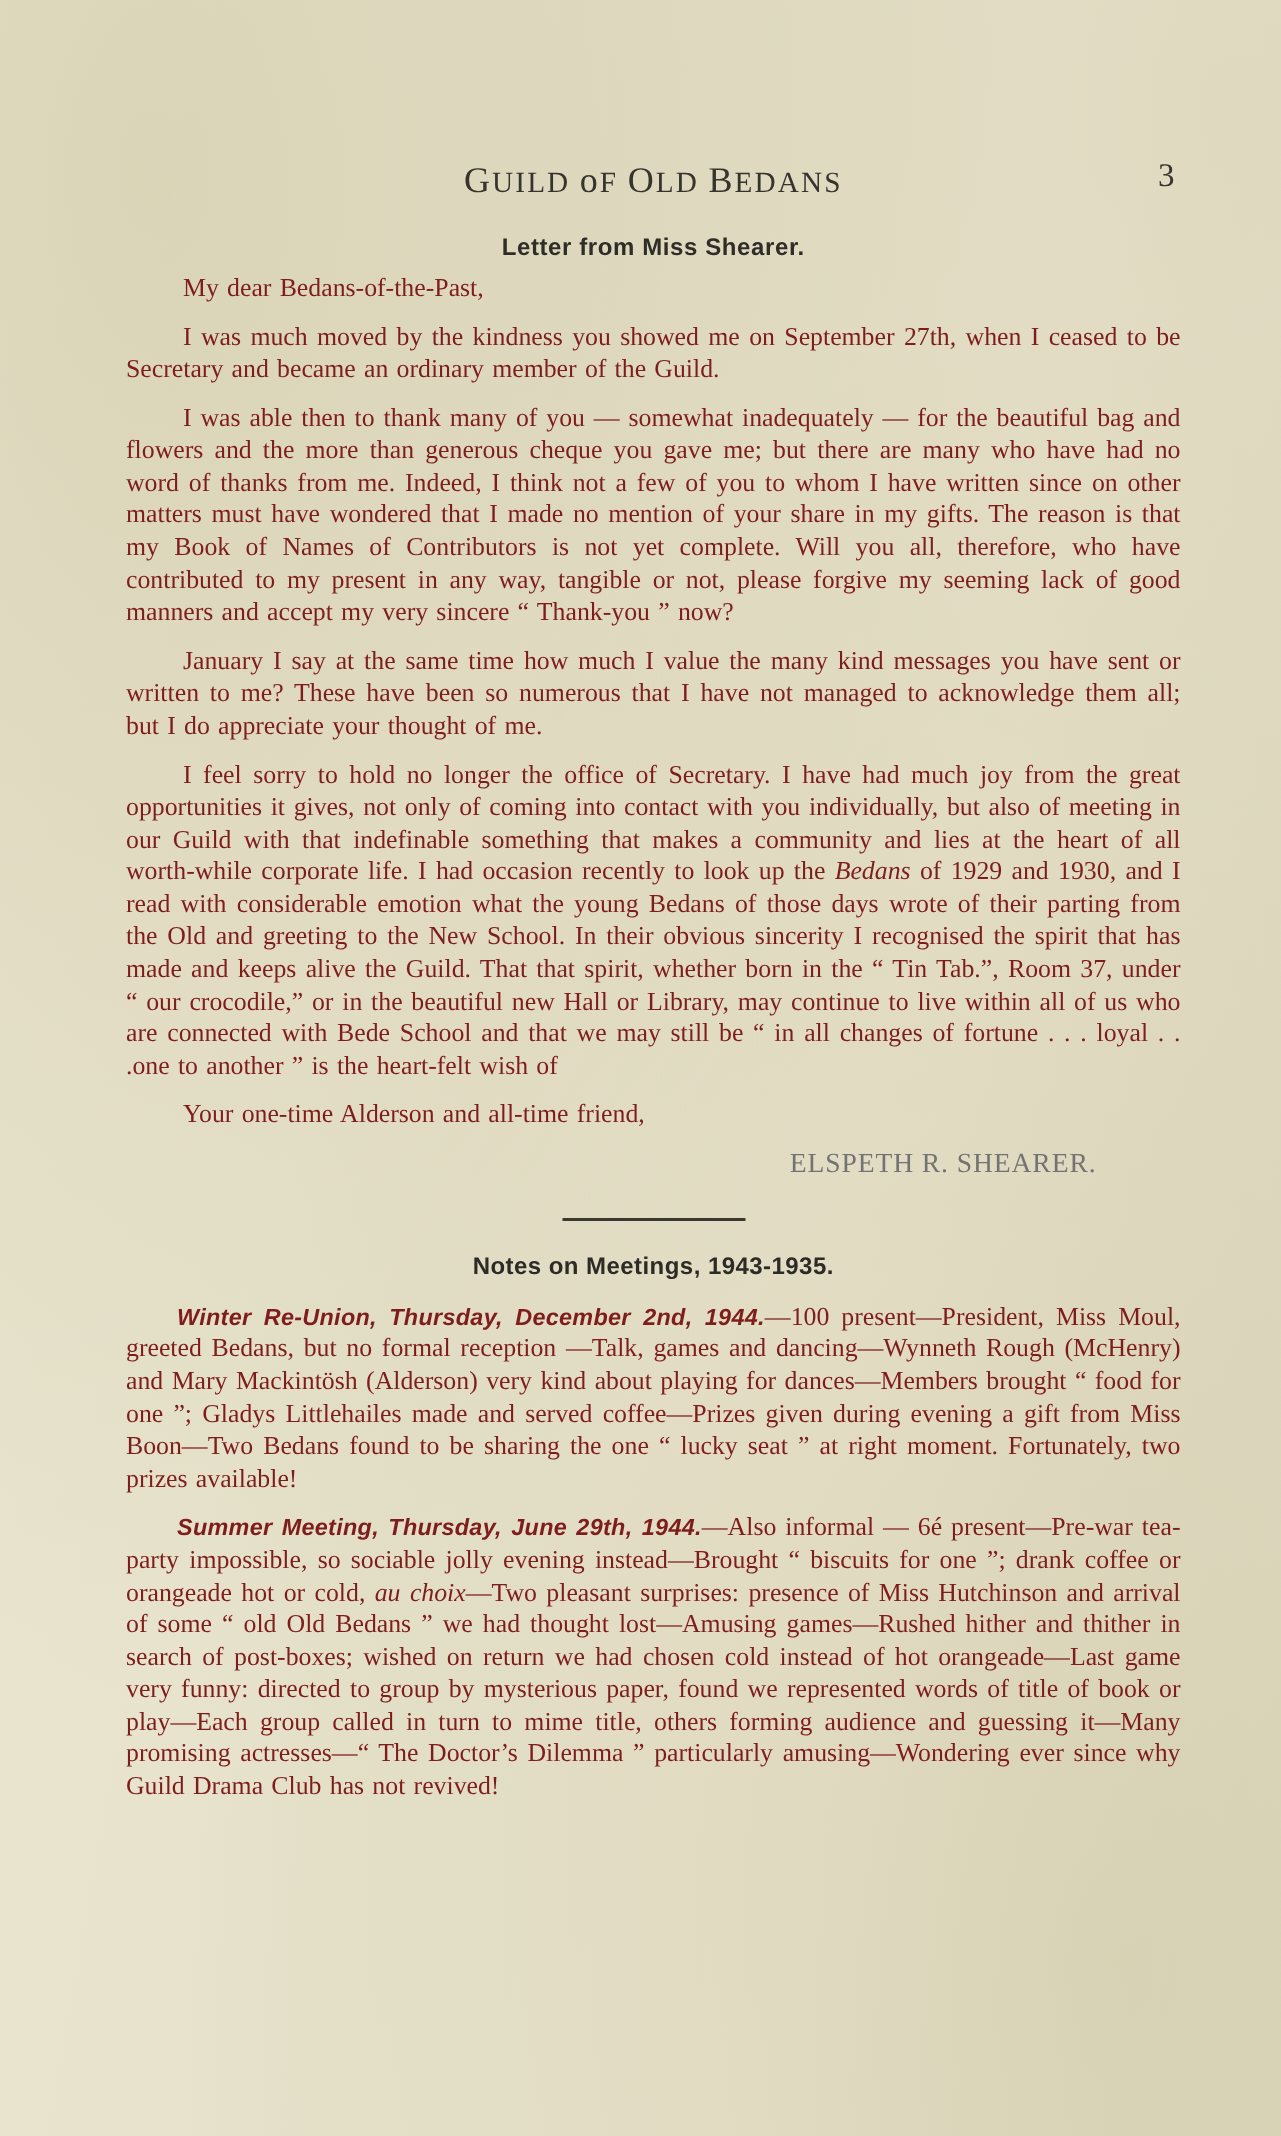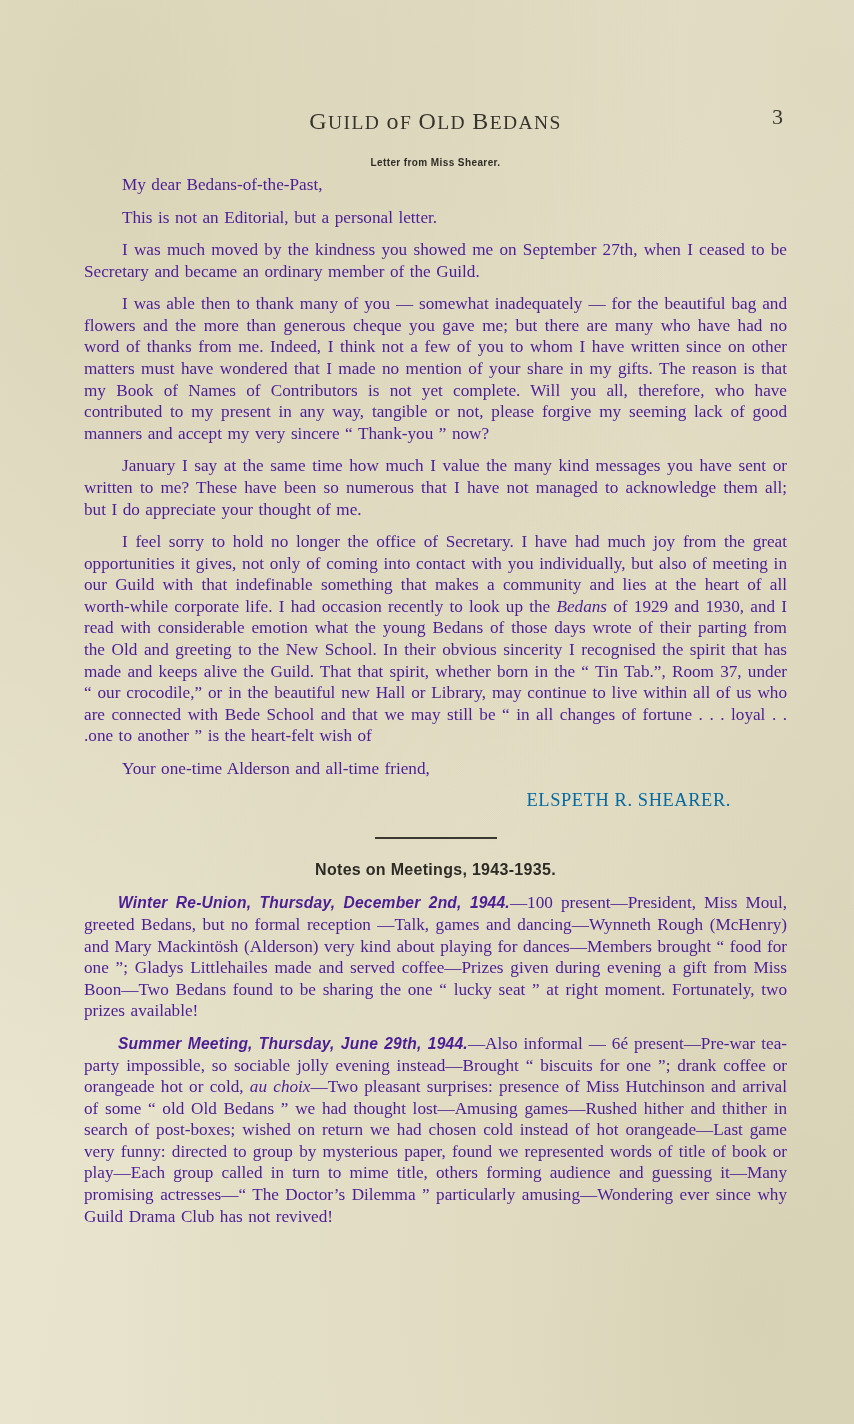--- a/index.html
+++ b/index.html
@@ -53,50 +53,50 @@
     position: absolute;
     right: 4px;
     top: -4px;
     font-size: 22px;
     color: #3a372f;
   }
   .subtitle {
     text-align: center;
     font-family: "Liberation Sans", sans-serif;
     font-weight: bold;
-    font-size: 10px;
+    font-size: 16px;
     letter-spacing: 0.4px;
     color: #2f2d27;
     margin: 0 0 6px 0;
   }
   p.body {
     font-size: 17.2px;
     line-height: 1.255;
     text-align: justify;
     margin: 0 0 11px 0;
     text-indent: 38px;
     word-spacing: 1.2px;
-    color: #4c1d95;
+    color: #7f1d1d;
   }
   .salutation {
     font-size: 17.4px;
     margin: 0 0 9px 0;
     text-indent: 0;
   }
   .closing {
     text-indent: 46px;
     margin-top: 16px;
     margin-bottom: 8px;
   }
   .signature {
     text-align: right;
     font-size: 18.4px;
     letter-spacing: 0.6px;
     margin: 8px 56px 0 0;
-    color: #0369a1;
+    color: #737373;
   }
   .rule {
     width: 122px;
     height: 2px;
     background: #3a3830;
     margin: 26px auto 22px auto;
   }
   .section-head {
     text-align: center;
     font-family: "Liberation Sans", sans-serif;
@@ -132,21 +132,20 @@
 
   <div class="header">
     <div class="running-title"><span class="cap">G</span>UILD <span class="cap">o</span>F <span class="cap">O</span>LD <span class="cap">B</span>EDANS</div>
     <div class="folio">3</div>
   </div>
 
   <div class="subtitle">Letter from Miss Shearer.</div>
 
   <p class="body salutation">My dear Bedans-of-the-Past,</p>
 
-  <p class="body">This is not an Editorial, but a personal letter.</p>
   <p class="body">I was much moved by the kindness you showed me on September 27th, when I ceased to be Secretary and became an ordinary member of the Guild.</p>
   <p class="body">I was able then to thank many of you — somewhat inadequately — for the beautiful bag and flowers and the more than generous cheque you gave me; but there are many who have had no word of thanks from me. Indeed, I think not a few of you to whom I have written since on other matters must have wondered that I made no mention of your share in my gifts. The reason is that my Book of Names of Contributors is not yet complete. Will you all, therefore, who have contributed to my present in any way, tangible or not, please forgive my seeming lack of good manners and accept my very sincere “ Thank-you ” now?</p>
   <p class="body">January I say at the same time how much I value the many kind messages you have sent or written to me? These have been so numerous that I have not managed to acknowledge them all; but I do appreciate your thought of me.</p>
 
   <p class="body"><span>I feel sorry to hold no longer the office of Secretary. I have had much joy from the great opportunities it gives, not only of coming into contact with you individually, but also of meeting in our Guild with that indefinable something that makes a community and lies at the heart of all worth-while corporate life. I had occasion recently to look up the </span><span class="it">Bedans</span><span> of 1929 and 1930, and I read with considerable emotion what the young Bedans of those days wrote of their parting from the Old and greeting to the New School. In their obvious sincerity I recognised the spirit that has made and keeps alive the Guild. That that spirit, whether born in the “ Tin Tab.”, Room 37, under “ our crocodile,” or in the beautiful new Hall or Library, may continue to live within all of us who are connected with Bede School and that we may still be “ in all changes of fortune . . . loyal . . .one to another ” is the heart-felt wish of</span></p>
 
   <p class="body closing">Your one-time Alderson and all-time friend,</p>
 
   <div class="signature">ELSPETH R. SHEARER.</div>
 

